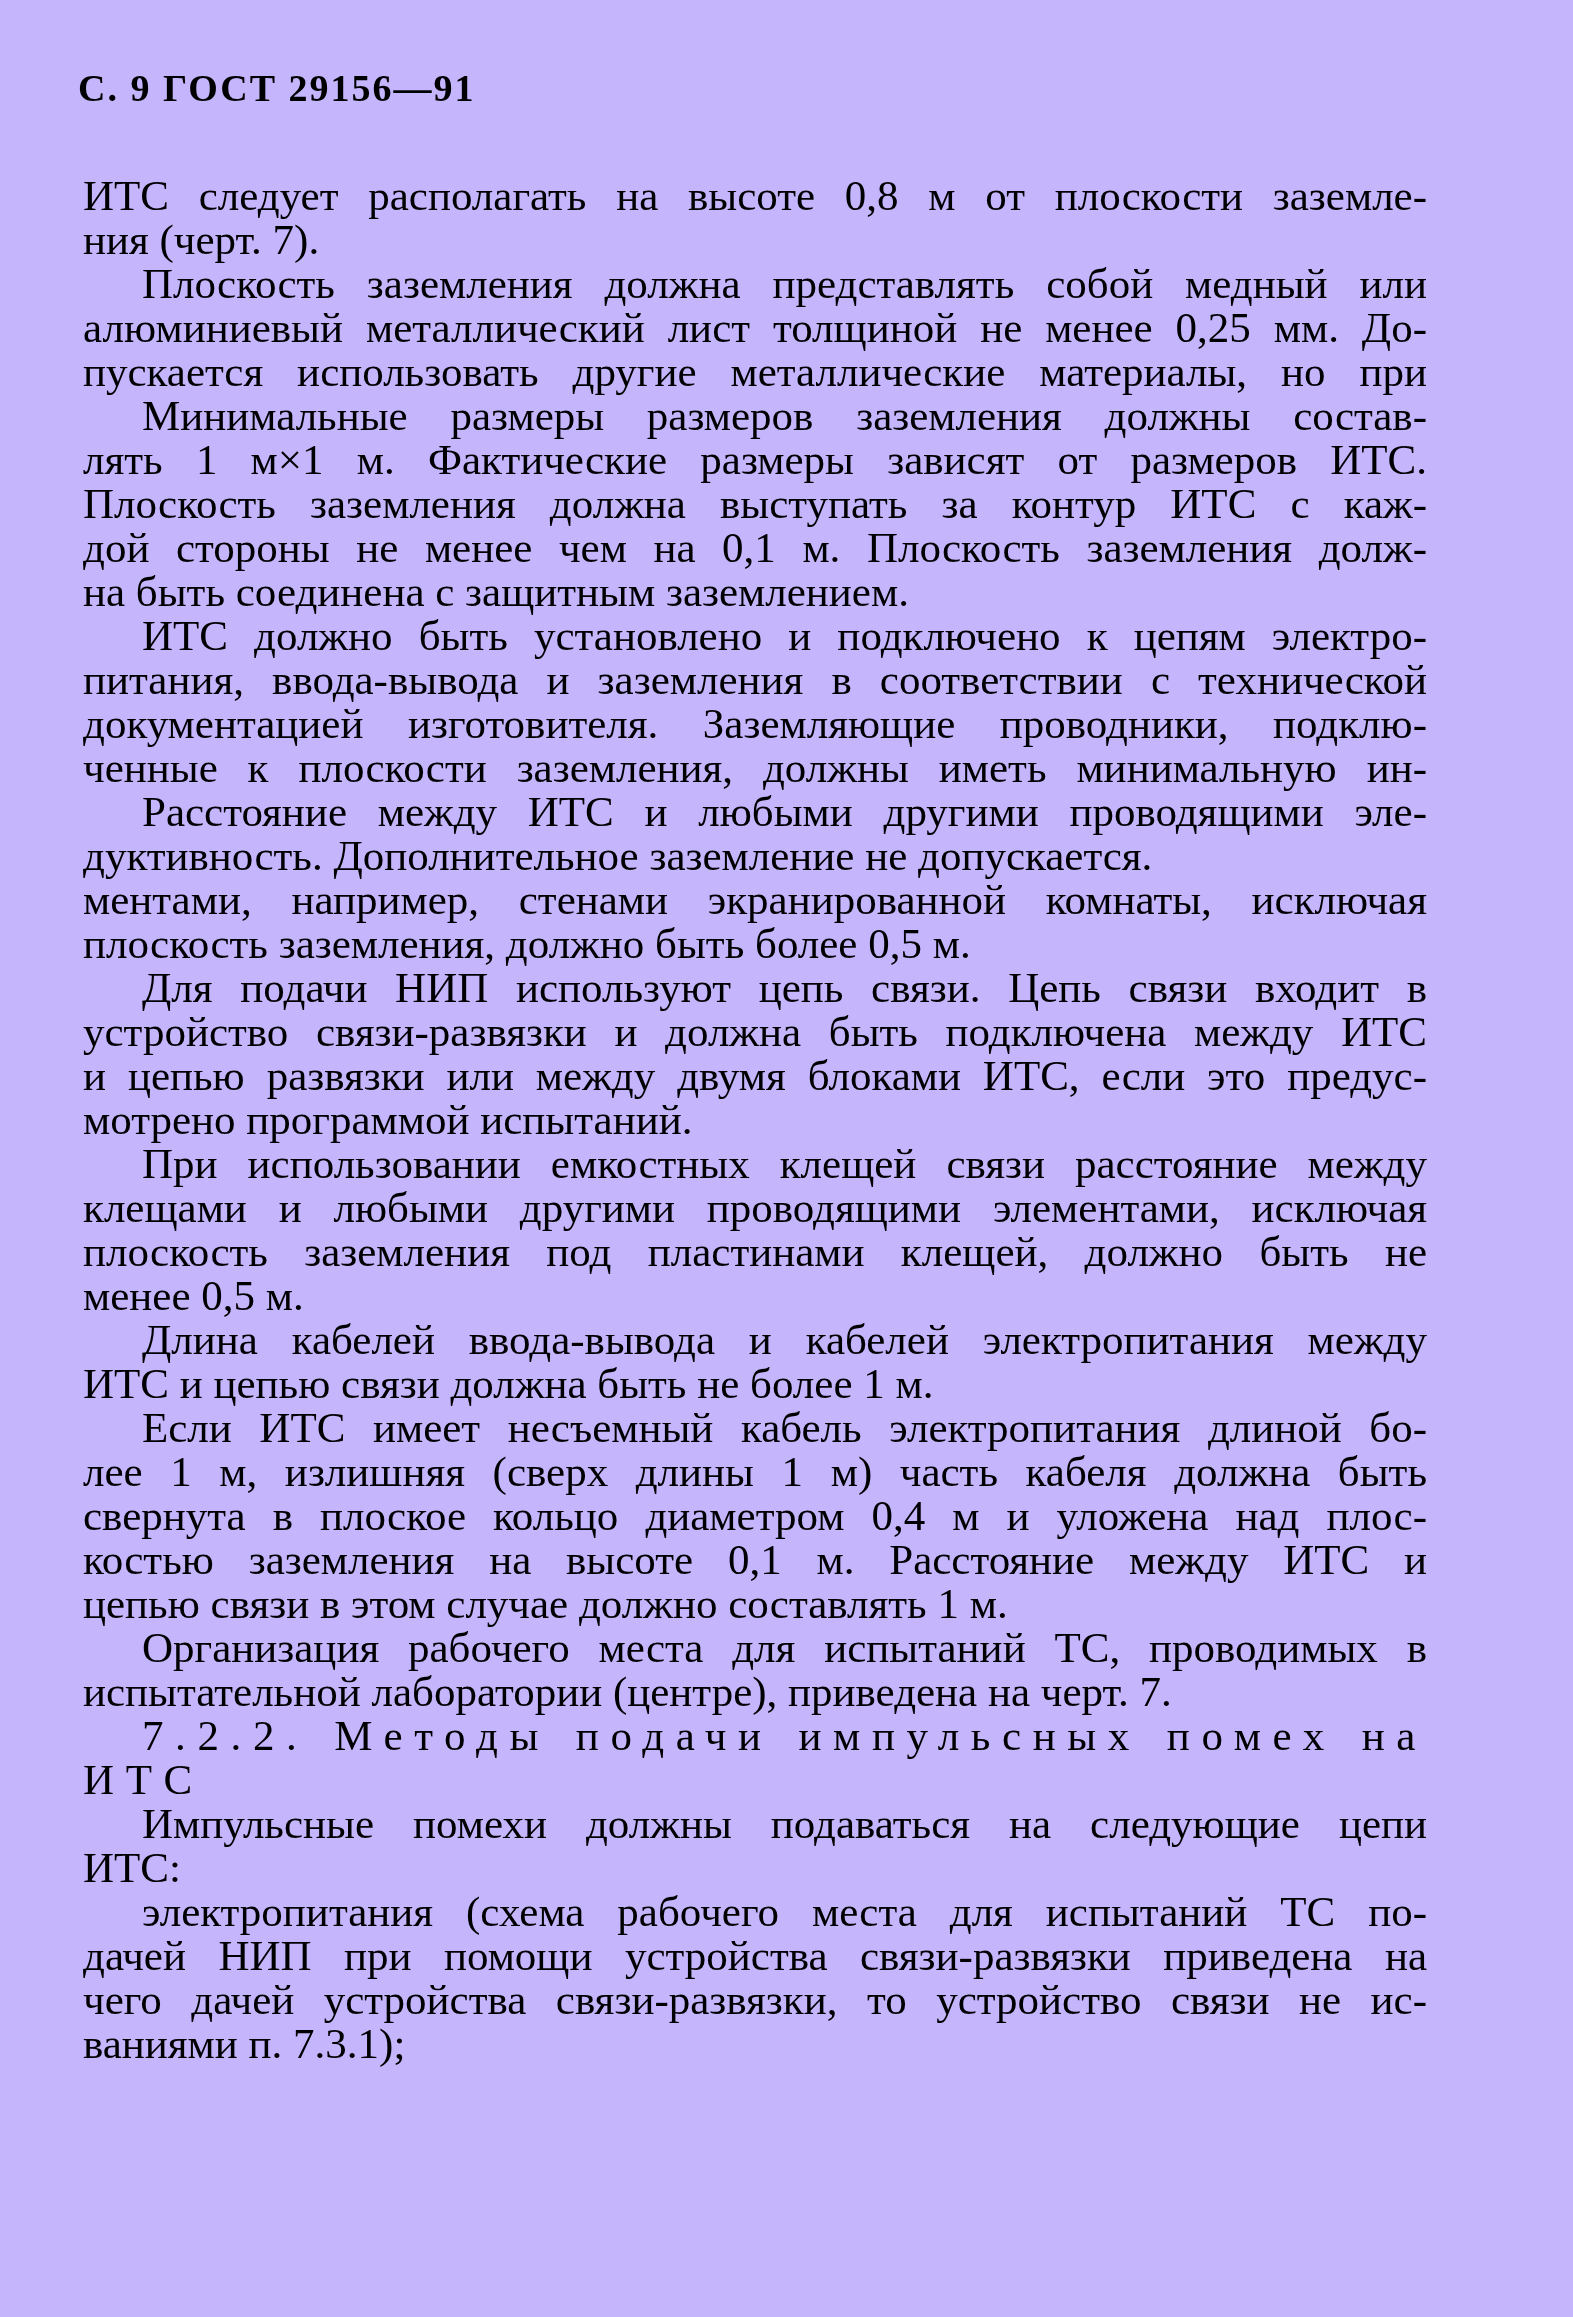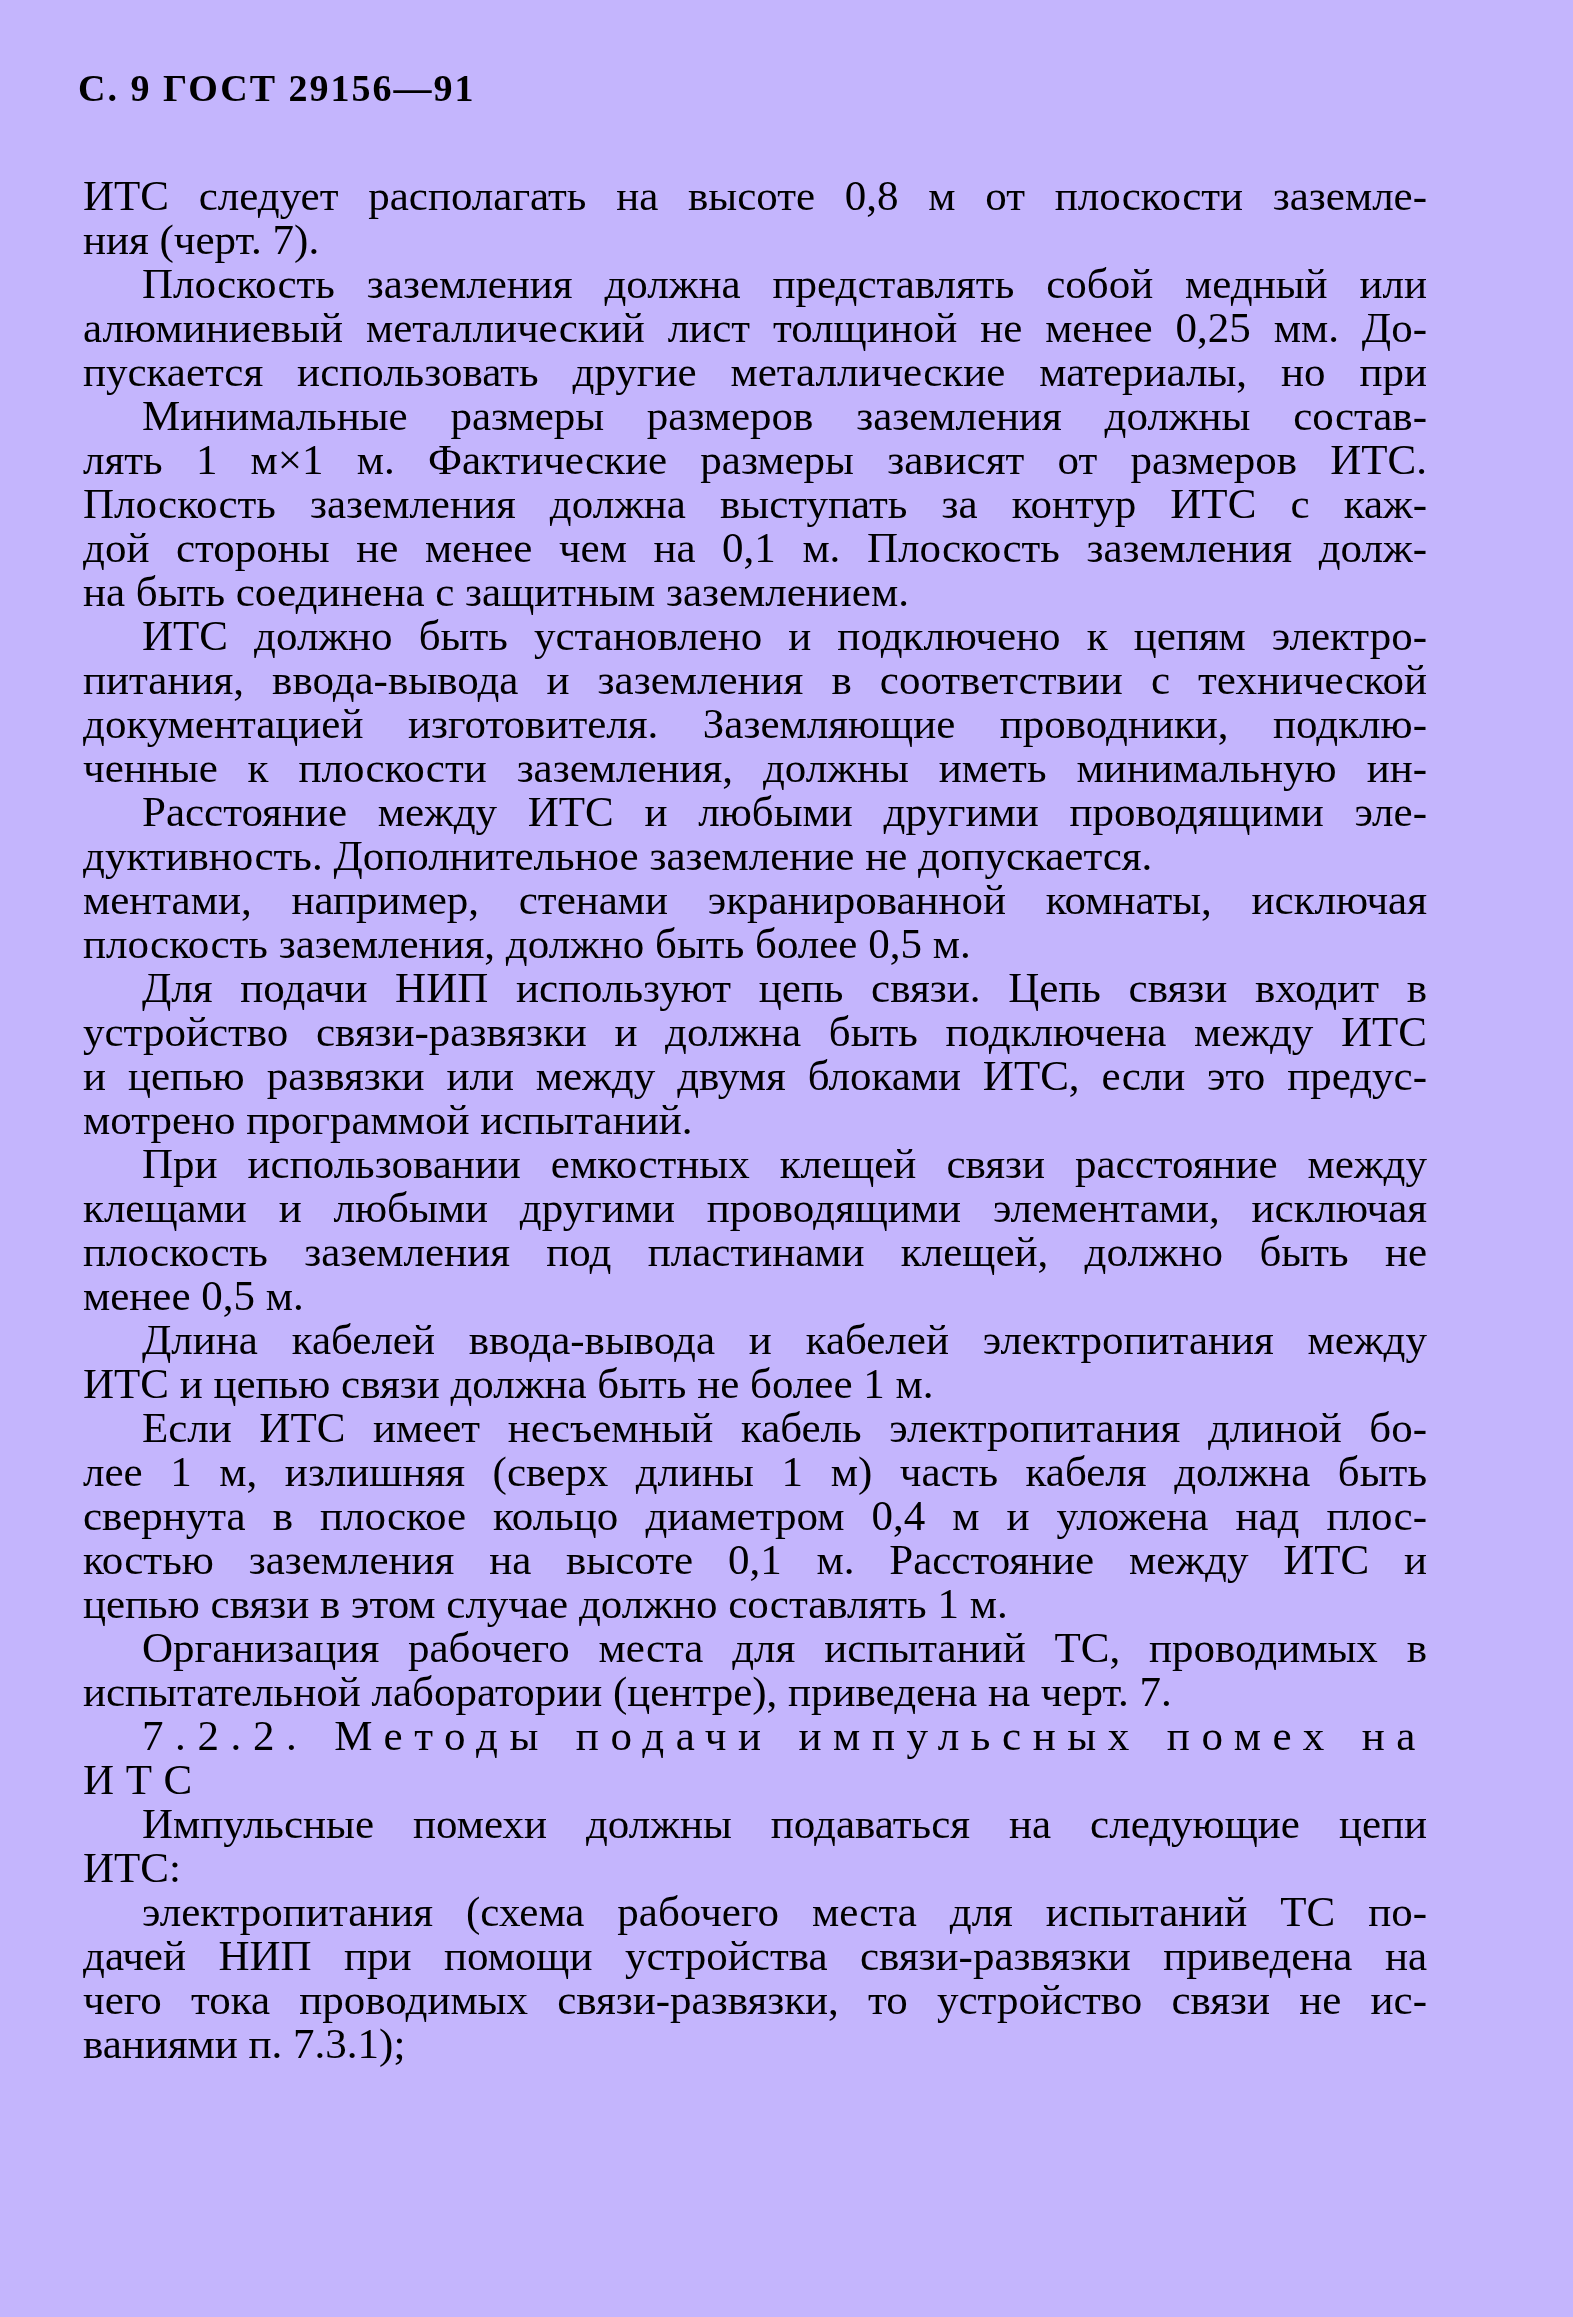--- a/index.html
+++ b/index.html
@@ -93,17 +93,17 @@
       <div class="line just">костью заземления на высоте 0,1 м. Расстояние между ИТС и</div>
       <div class="line end">цепью связи в этом случае должно составлять 1 м.</div>
       <div class="line just indent">Организация рабочего места для испытаний ТС, проводимых в</div>
       <div class="line end">испытательной лаборатории (центре), приведена на черт. 7.</div>
       <div class="line just indent spaced">7.2.2. Методы подачи импульсных помех на</div>
       <div class="line end spaced">ИТС</div>
       <div class="line just indent">Импульсные помехи должны подаваться на следующие цепи</div>
       <div class="line end">ИТС:</div>
       <div class="line just indent">электропитания (схема рабочего места для испытаний ТС по-</div>
       <div class="line just">дачей НИП при помощи устройства связи-развязки приведена на</div>
-      <div class="line just">чего тока проводимых связи-развязки, то устройство связи не ис-</div>
+      <div class="line just">чего дачей устройства связи-развязки, то устройство связи не ис-</div>
       <div class="line end">ваниями п. 7.3.1);</div>
     </div>
 </div>
 
 
 </body></html>

